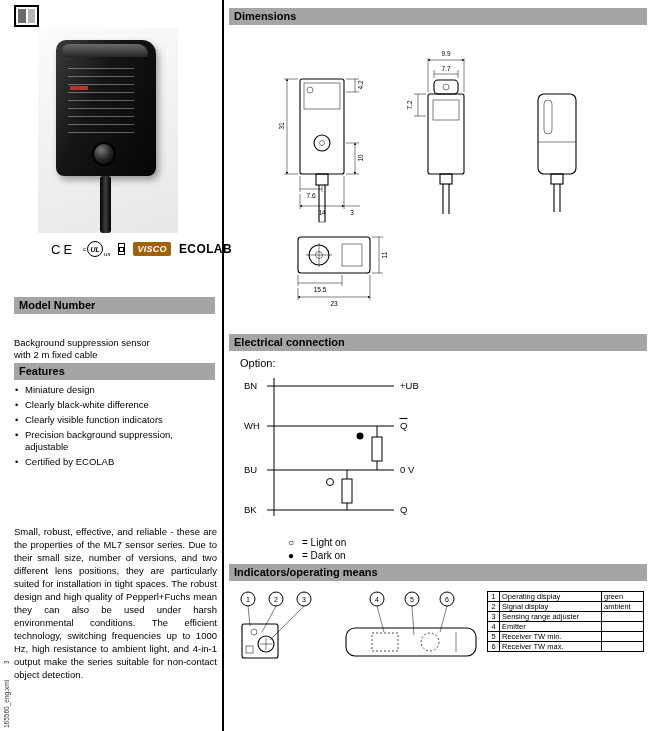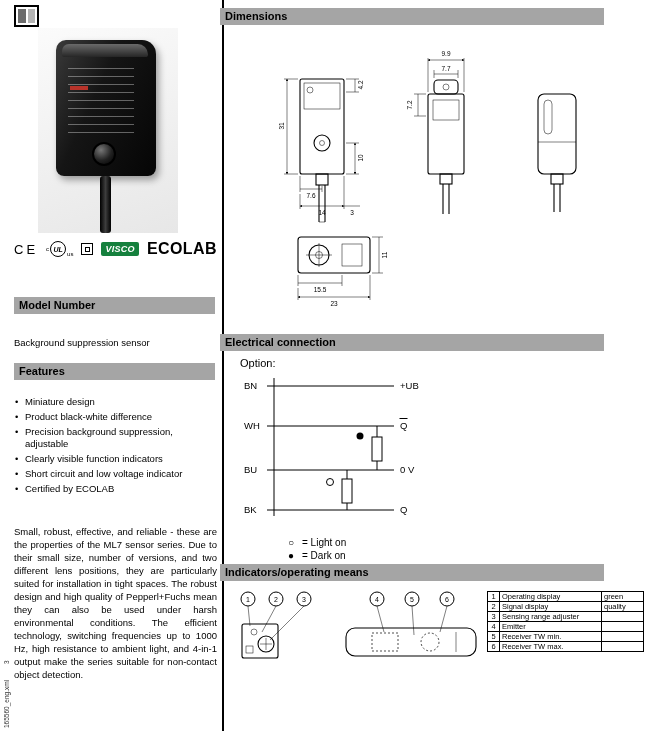--- a/index.html
+++ b/index.html
@@ -8,21 +8,21 @@
     position:relative; width:653px; height:731px; background:#fff;
     font-family:"Liberation Sans", sans-serif; color:#000; overflow:hidden;
   }
   .divider { position:absolute; left:222px; top:0; width:2px; height:731px; background:#000; }
 
   .hdr {
     position:absolute; background:#a5a5a5; color:#000; font-weight:bold;
     font-size:11px; line-height:13px; padding:2px 5px; height:17px;
   }
   .hdr.leftc { left:14px; width:201px; }
-  .hdr.rightc { left:220px; width:384px; }
+  .hdr.rightc { left:229px; width:418px; }
 
   
   .pub-logo { position:absolute; left:14px; top:5px; width:25px; height:22px;
     border:2px solid #000; background:#fff; display:flex; gap:2px; padding:2px; }
   .pl-a { flex:1; background:#6c6c6c; }
   .pl-b { width:7px; background:#b5b5b5; }
 
   
   .photo { position:absolute; left:38px; top:28px; width:140px; height:205px;
     background:linear-gradient(160deg,#fbfbfb,#e7e7e7); }
@@ -36,40 +36,40 @@
     opacity:.65; }
   .sensor-red { position:absolute; left:14px; top:46px; width:18px; height:4px; background:#b8332a; }
   .sensor-lens { position:absolute; left:36px; bottom:10px; width:24px; height:24px; border-radius:50%;
     background:radial-gradient(circle at 35% 30%,#777,#222 55%,#000); border:2px solid #000; }
   .sensor-cable { position:absolute; left:62px; top:148px; width:11px; height:57px;
     background:linear-gradient(90deg,#000,#3d3d3d 50%,#000); border-radius:3px; }
 
   
   .certs { position:absolute; left:14px; top:237px; width:203px; height:24px;
     display:flex; align-items:center; gap:8px; }
-  .ce { font-size:13px; letter-spacing:3px; font-weight:normal; }
+  .ce { font-size:13px; letter-spacing:3px; font-weight:normal;margin-left:37px; }
   .ul-wrap { display:inline-flex; align-items:flex-end; }
   .ul-c { font-size:6px; align-self:center; margin-right:1px; }
   .ul-circ { width:16px; height:16px; border:1.2px solid #000; border-radius:50%;
     display:inline-flex; align-items:center; justify-content:center;
     font-size:7px; font-weight:bold; font-style:italic; }
   .ul-us { font-size:6px; margin-left:1px; }
   .sqmark { width:12px; height:12px; border:1.5px solid #000; display:inline-flex;
     align-items:center; justify-content:center; }
   .sq-inner { width:5px; height:5px; border:1px solid #000; display:block; }
-  .visco { background:#15803d; color:#fff; font-weight:bold; font-style:italic;
+  .visco { background:#a16207; color:#fff; font-weight:bold; font-style:italic;
     font-size:9px; padding:2px 4px; border-radius:2px; letter-spacing:.3px; }
-  .ecolab { font-weight:bold; font-size:16px; letter-spacing:.4px;text-align:center; }
+  .ecolab { font-weight:bold; font-size:12px; letter-spacing:.4px;text-align:center; }
 
   
   .model-number { position:absolute; left:14px; top:320px; width:203px;
     font-size:11px; font-weight:bold; }
   .model-desc { position:absolute; left:14px; top:337px; width:203px;
     font-size:9.5px; line-height:12px; }
-  .features { position:absolute; left:14px; top:396px; width:202px; list-style:none; }
+  .features { position:absolute; left:14px; top:384px; width:202px; list-style:none; }
   .features li { position:relative; padding-left:11px; font-size:9.5px;
     line-height:12px; margin-bottom:3px; }
   .features li::before { content:"•"; position:absolute; left:1px; top:0; }
   .prod-text { position:absolute; left:14px; top:525px; width:203px;
     font-size:9.5px; line-height:13px; text-align:justify; }
 
   
   .side-text { position:absolute; left:3px; top:728px; transform:rotate(-90deg);
     transform-origin:0 0; display:flex; gap:16px; font-size:6.5px; color:#333;
     white-space:nowrap; }
@@ -130,29 +130,29 @@
     <span class="sqmark">
         <span class="sq-inner"></span>
       </span>
     <span class="visco">VISCO</span>
     <span class="ecolab">ECOLAB</span>
   </div>
 
   <div class="hdr leftc" style="top:297px">Model Number</div>
   <div class="model-desc">
     <div>Background suppression sensor</div>
+    <div>with 2 m fixed cable</div>
   </div>
 
   <div class="hdr leftc" style="top:363px">Features</div>
   <ul class="features">
     <li>Miniature design</li>
-    <li>Product black-white difference</li>
+    <li>Clearly black-white difference</li>
+    <li>Clearly visible function indicators</li>
     <li>Precision background suppression, adjustable</li>
-    <li>Clearly visible function indicators</li>
-    <li>Short circuit and low voltage indicator</li>
     <li>Certified by ECOLAB</li>
   </ul>
 
   <p class="prod-text">Small, robust, effective, and reliable - these are the properties of the ML7 sensor series. Due to their small size, number of versions, and two different lens positions, they are particularly suited for installation in tight spaces. The robust design and high quality of Pepperl+Fuchs mean they can also be used under harsh environmental conditions. The efficient technology, switching frequencies up to 1000 Hz, high resistance to ambient light, and 4-in-1 output make the series suitable for non-contact object detection.</p>
 
   <div class="side-text">
     <span>165560_eng.xml</span>
     <span>3</span>
   </div>
 
@@ -342,21 +342,21 @@
   <table class="ind-table">
     <tbody>
       <tr>
         <td class="c1">1</td>
         <td class="c2">Operating display</td>
         <td class="c3">green</td>
       </tr>
       <tr>
         <td class="c1">2</td>
         <td class="c2">Signal display</td>
-        <td class="c3">quality</td>
+        <td class="c3">ambient</td>
       </tr>
       <tr>
         <td class="c1">3</td>
         <td class="c2">Sensing range adjuster</td>
         <td class="c3"></td>
       </tr>
       <tr>
         <td class="c1">4</td>
         <td class="c2">Emitter</td>
         <td class="c3"></td>

